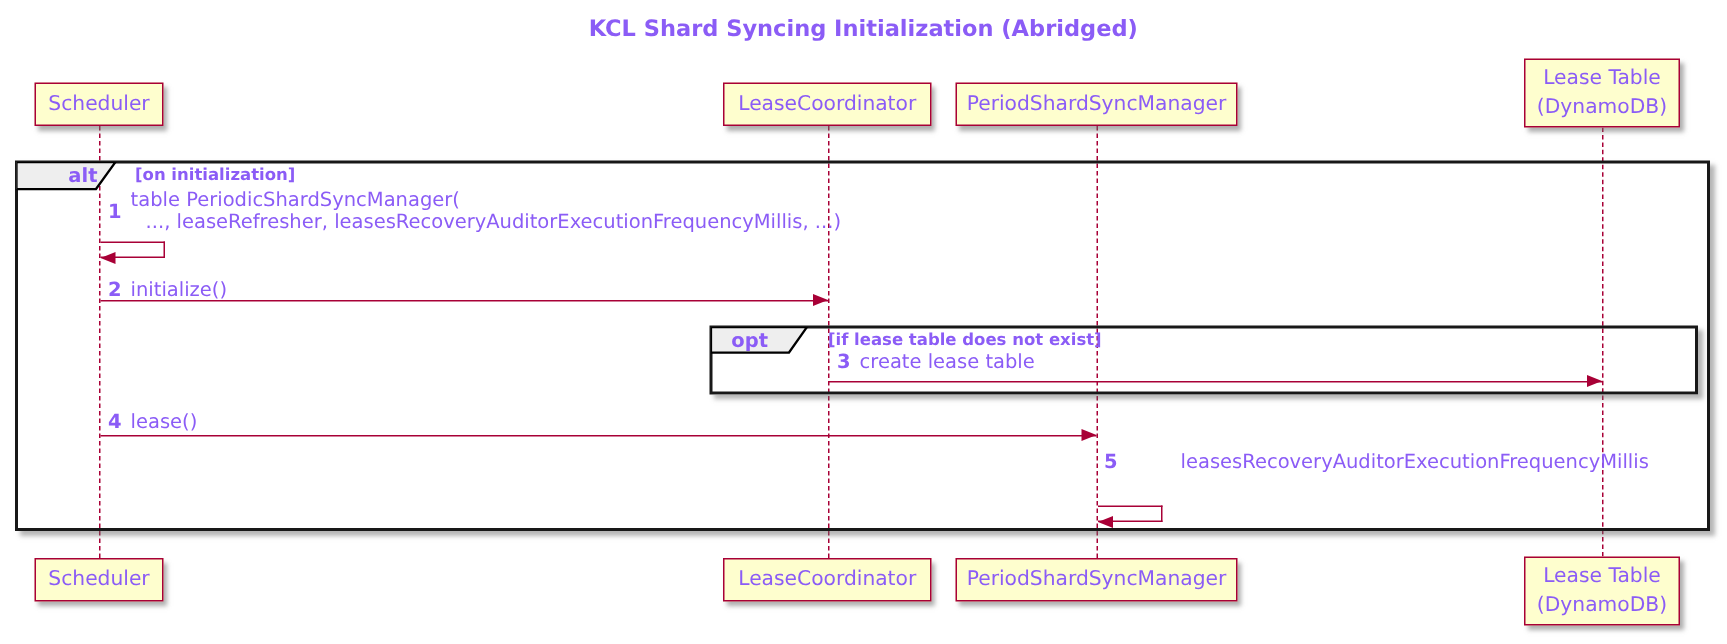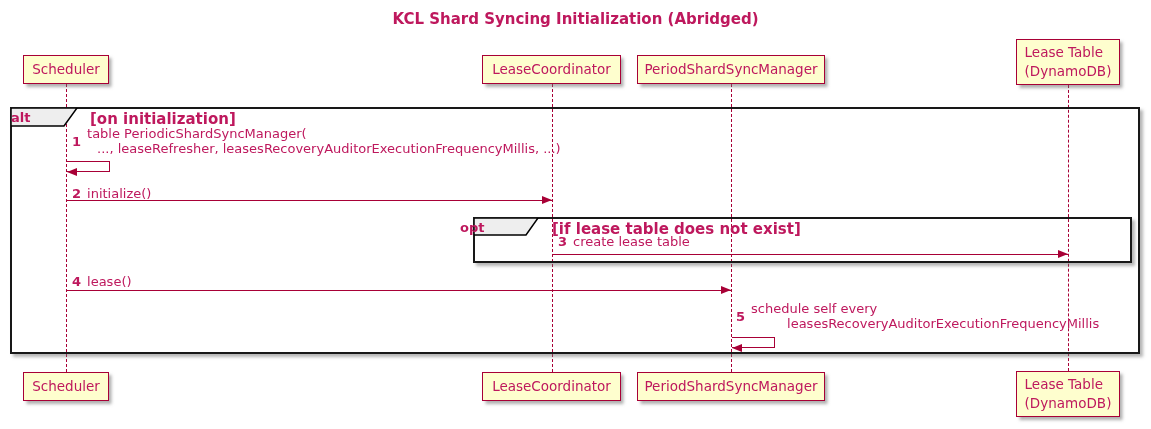--- a/index.html
+++ b/index.html
@@ -3,63 +3,63 @@
 <meta charset="utf-8">
 <style>
   * { box-sizing: border-box; margin: 0; padding: 0; }
   body { background: #ffffff; font-family: "DejaVu Sans", sans-serif; }
   .diagram {
     position: relative;
     width: 1151px;
     height: 429px;
     background: #ffffff;
     overflow: hidden;
-    color: #be185d;
+    color: #8b5cf6;
   }
   .title {
     position: absolute;
     left: 0; top: 10px; width: 100%;
     text-align: center;
     font-size: 15px;
     font-weight: bold;
   }
   .pbox {
     position: absolute;
     background: #FEFECE;
     border: 1.5px solid #A80036;
     box-shadow: 2.5px 3px 3px rgba(110,110,110,0.55);
     display: flex;
     align-items: center;
     justify-content: center;
     font-size: 13.5px;
-    text-align: left;
+    text-align: center;
     white-space: pre-line;
     line-height: 1.4;
   }
   .lifeline {
     position: absolute;
     width: 0;
     border-left: 1px dashed #A80036;
   }
   .frame {
     position: absolute;
     border: 2px solid #181818;
     background: transparent;
     box-shadow: 3px 3px 3px rgba(110,110,110,0.5);
   }
   .frame-pentagon { position: absolute; }
   .frame-key {
     position: absolute;
     font-size: 13px;
     font-weight: bold;
-    text-align: left;
+    text-align: right;
   }
   .frame-cond {
     position: absolute;
-    font-size: 15px;
+    font-size: 11px;
     font-weight: bold;
   }
   .msg {
     position: absolute;
     display: flex;
     align-items: center;
     gap: 6px;
     font-size: 13px;
     line-height: 15px;
     white-space: nowrap;
@@ -159,20 +159,19 @@
   <div class="msg" style="left:72px;top:274px">
     <b>4</b>
     <span>lease()</span>
   </div>
   <div class="arrow-line" style="left:67px;top:290px;width:664px"></div>
   <div class="head-right" style="left:721px;top:286px"></div>
 
   <div class="msg" style="left:736px;top:301px">
     <b>5</b>
     <div style="white-space:nowrap">
-      <div>schedule self every</div>
       <div class="indent1">leasesRecoveryAuditorExecutionFrequencyMillis</div>
     </div>
   </div>
   <div class="self-loop" style="left:732px;top:337px"></div>
   <div class="head-left" style="left:732px;top:344px"></div>
 
 </div>
 
 </body></html>

